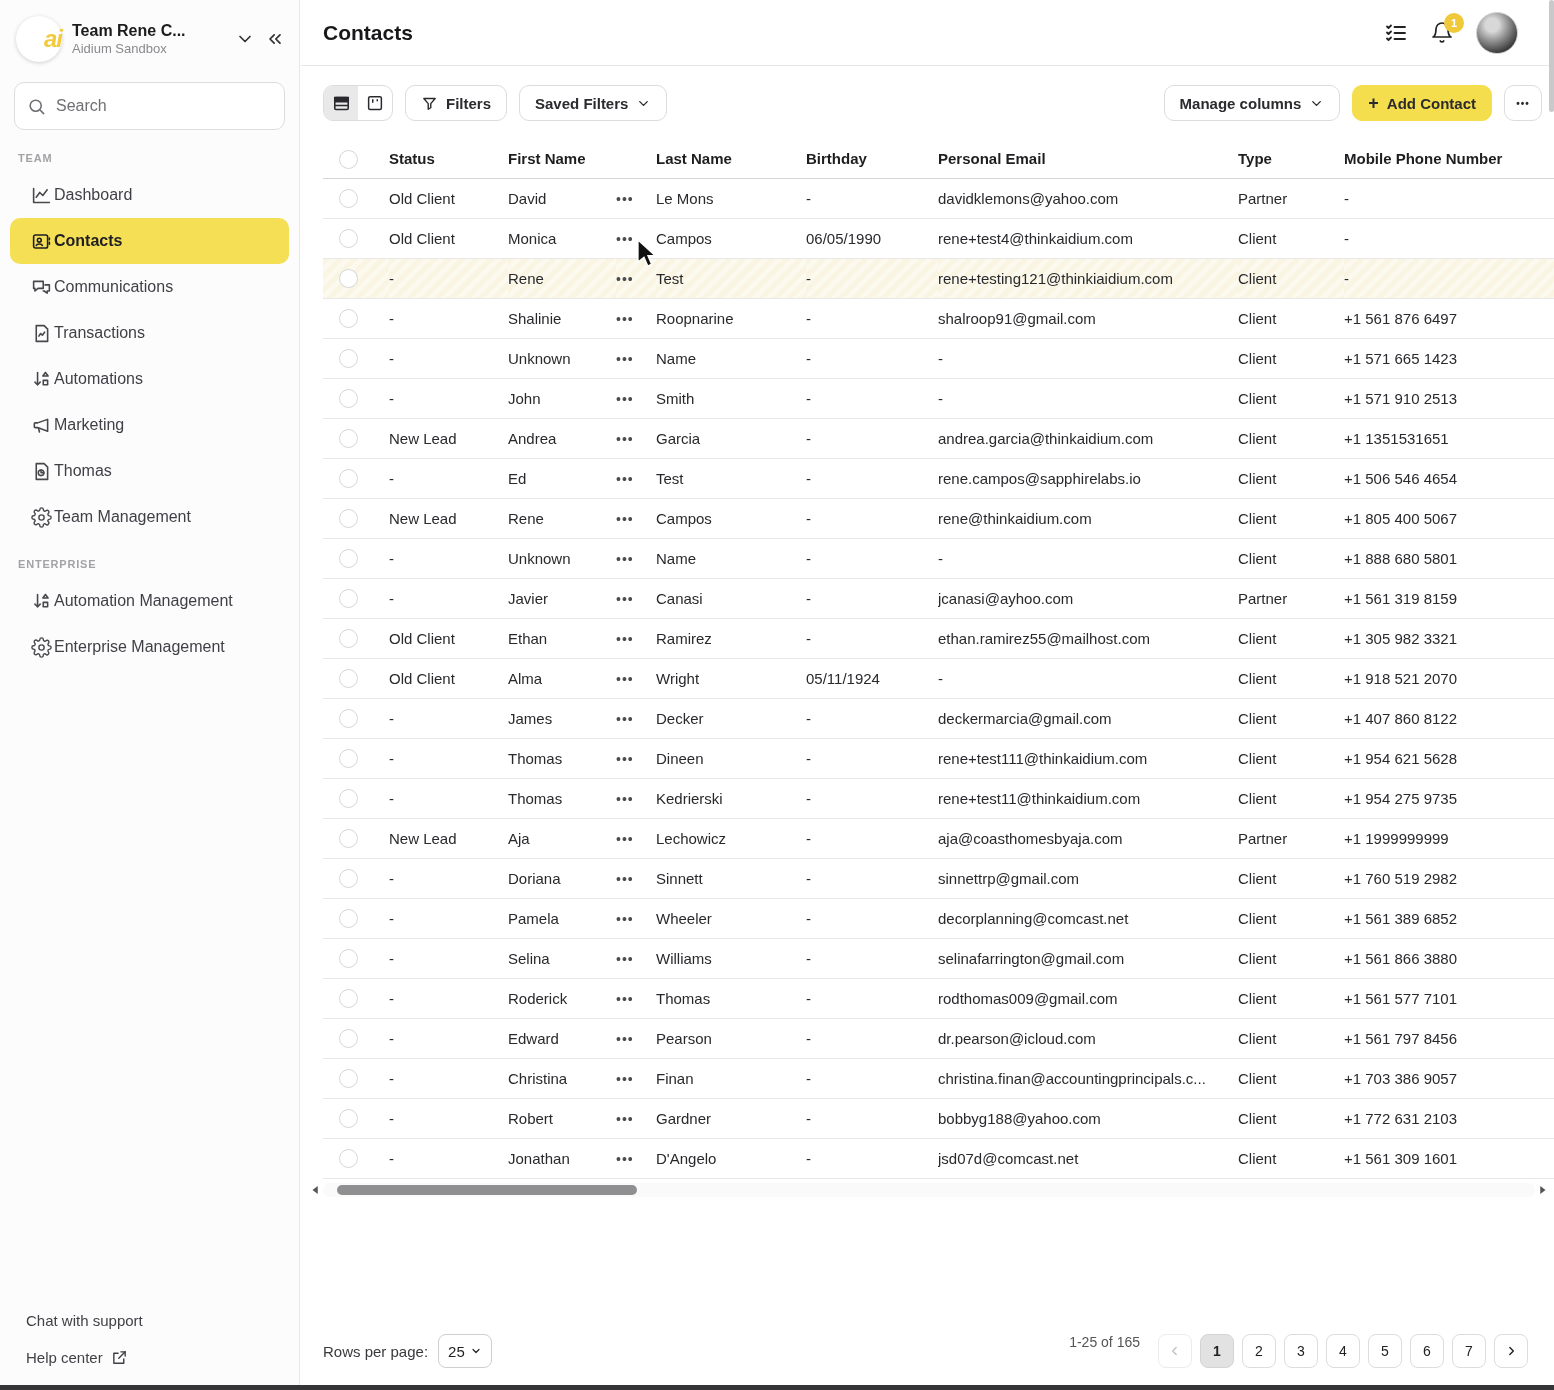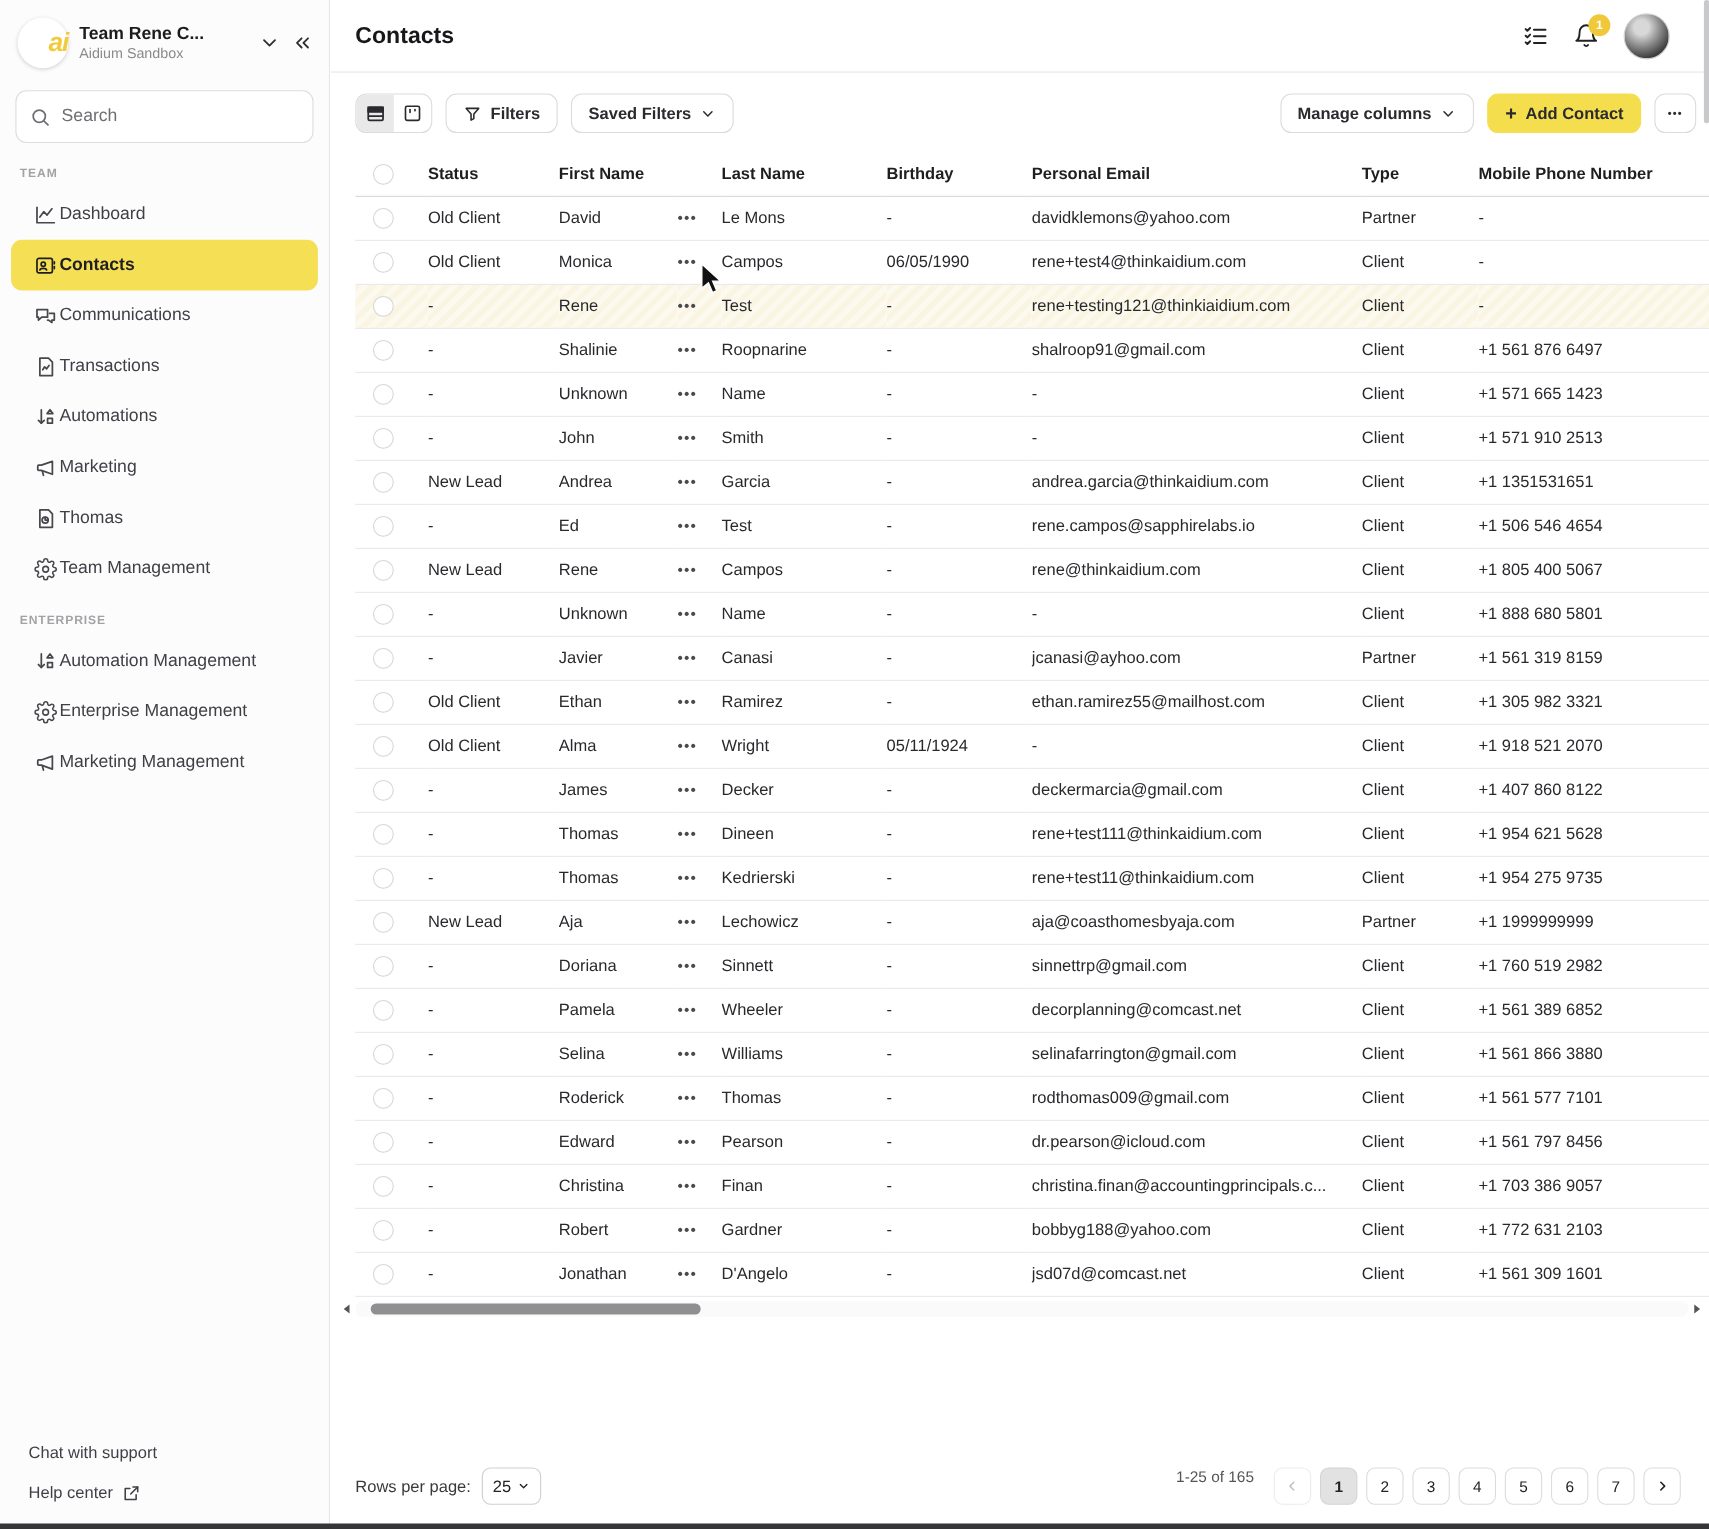--- a/index.html
+++ b/index.html
@@ -207,29 +207,20 @@
         <span>Automation Management</span>
       </div>
       <div class="nav-item">
         <span class="nicon">
           <svg width="21" height="21" viewBox="0 0 24 24" fill="none" stroke="currentColor" stroke-width="1.6" stroke-linecap="round" stroke-linejoin="round">
             <circle cx="12" cy="12" r="3"></circle>
             <path d="M19.4 15a1.7 1.7 0 0 0 .34 1.87l.06.06a2 2 0 1 1-2.83 2.83l-.06-.06a1.7 1.7 0 0 0-1.87-.34 1.7 1.7 0 0 0-1.03 1.56V21a2 2 0 1 1-4 0v-.09a1.7 1.7 0 0 0-1.11-1.56 1.7 1.7 0 0 0-1.87.34l-.06.06a2 2 0 1 1-2.83-2.83l.06-.06a1.7 1.7 0 0 0 .34-1.87 1.7 1.7 0 0 0-1.56-1.03H3a2 2 0 1 1 0-4h.09a1.7 1.7 0 0 0 1.56-1.11 1.7 1.7 0 0 0-.34-1.87l-.06-.06a2 2 0 1 1 2.83-2.83l.06.06a1.7 1.7 0 0 0 1.87.34h.08a1.7 1.7 0 0 0 1.03-1.56V3a2 2 0 1 1 4 0v.09a1.7 1.7 0 0 0 1.03 1.56 1.7 1.7 0 0 0 1.87-.34l.06-.06a2 2 0 1 1 2.83 2.83l-.06.06a1.7 1.7 0 0 0-.34 1.87v.08a1.7 1.7 0 0 0 1.56 1.03H21a2 2 0 1 1 0 4h-.09a1.7 1.7 0 0 0-1.51 1.03z"></path>
           </svg>
         </span>
         <span>Enterprise Management</span>
-      </div>
-      <div class="nav-item">
-        <span class="nicon">
-          <svg width="21" height="21" viewBox="0 0 24 24" fill="none" stroke="currentColor" stroke-width="1.8" stroke-linecap="round" stroke-linejoin="round">
-            <path d="M19 5L7.5 9H4.8a1 1 0 0 0-1 1v3.4a1 1 0 0 0 1 1h2.7L19 18.5z"></path>
-            <path d="M8.5 15l1.2 4.5"></path>
-          </svg>
-        </span>
-        <span>Marketing Management</span>
       </div>
     </div>
 
   <div class="side-footer">
     <div class="side-link">
         <span>Chat with support</span>
       </div>
     <div class="side-link">
       <span>Help center</span>
       <span style="display:flex">

